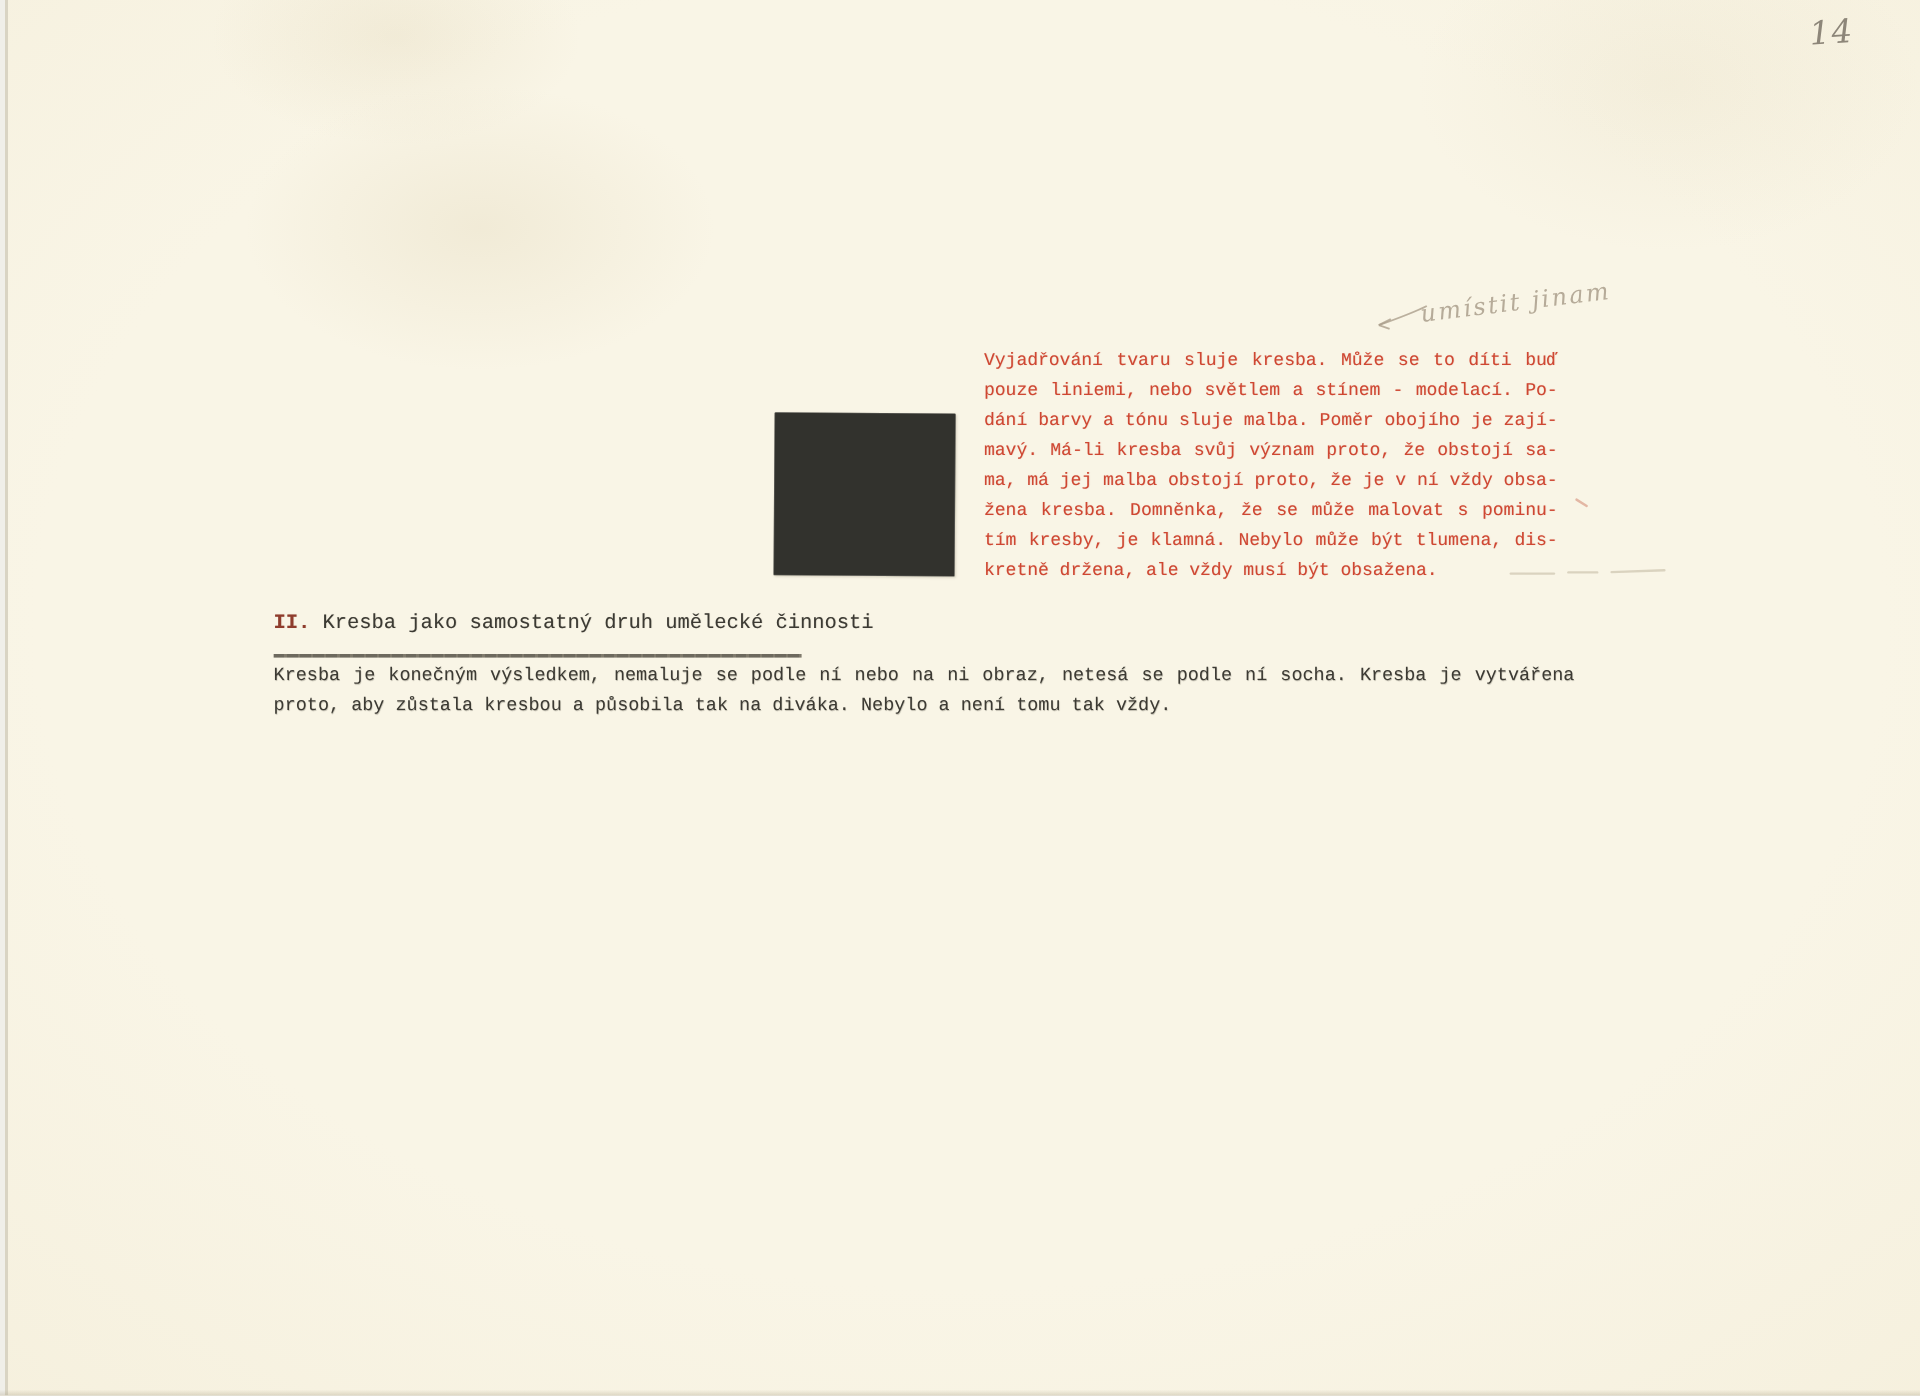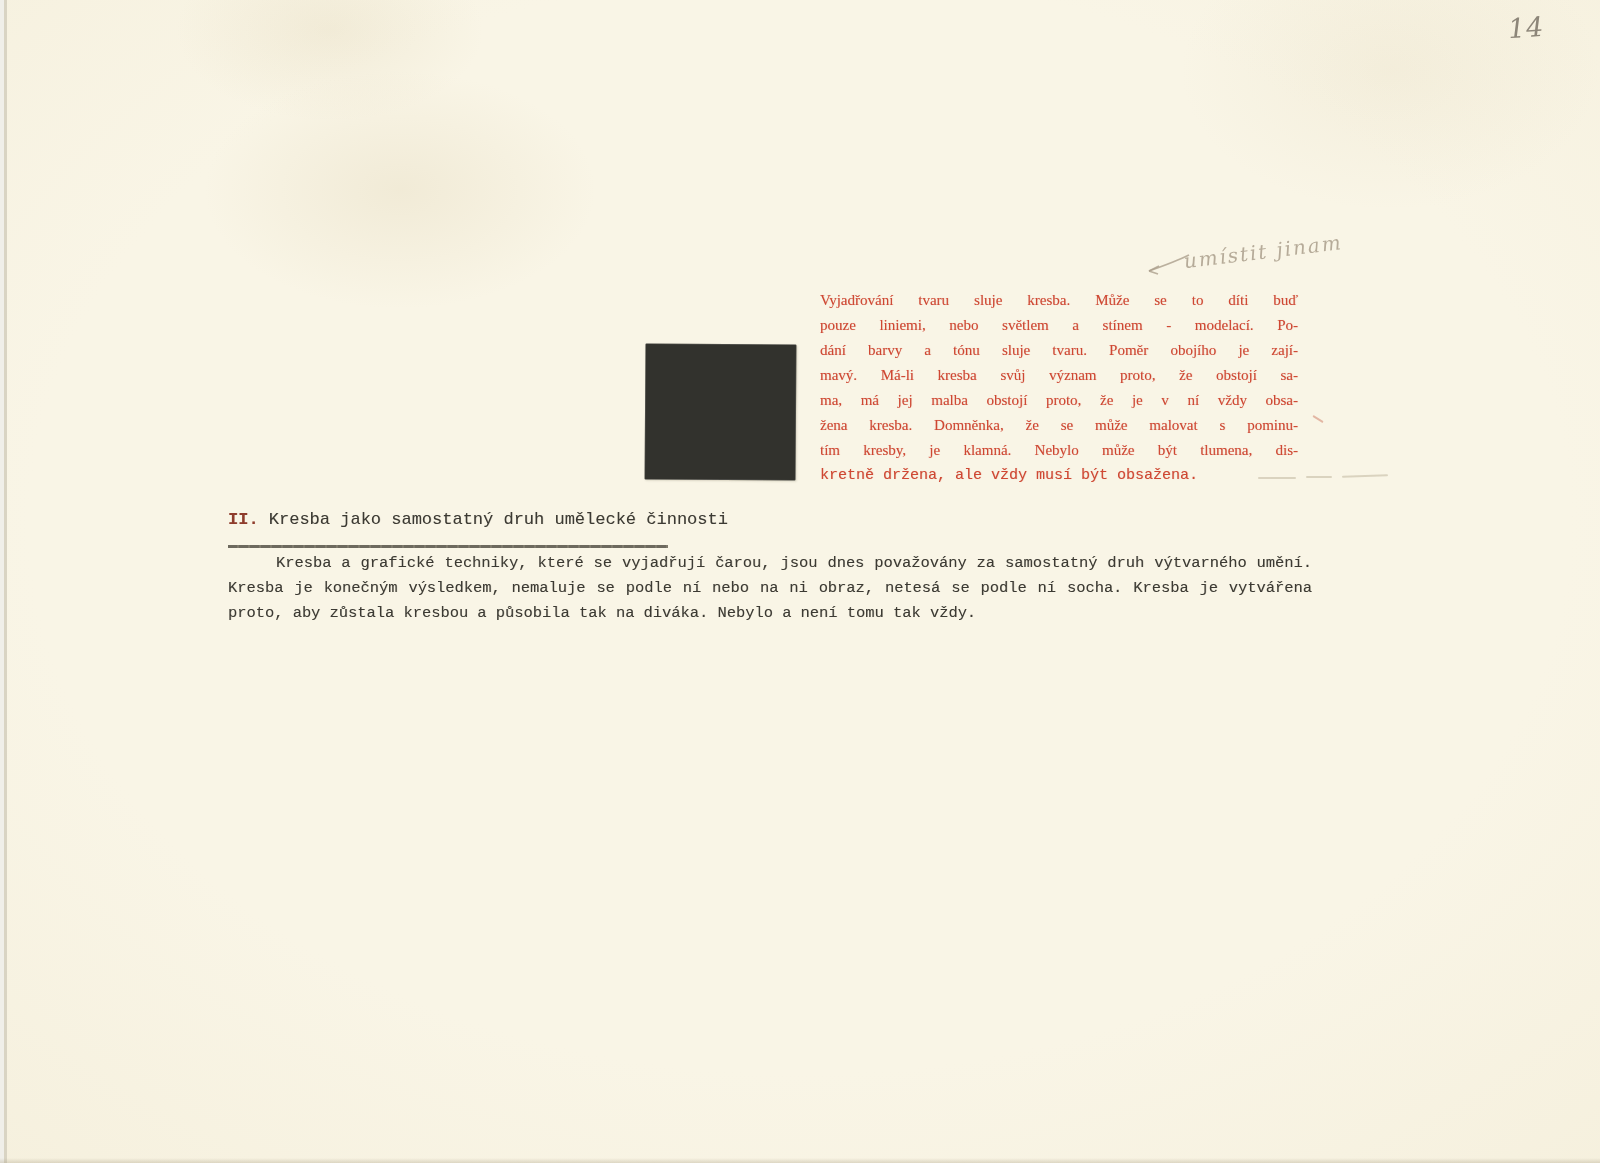--- a/index.html
+++ b/index.html
@@ -45,21 +45,21 @@
   .annotation-arrow { position:absolute; left:1143px; top:252px; }
 
   .swatch {
     position:absolute; left:645px; top:344px; width:151px; height:136px;
     background:#32322d; transform:rotate(.4deg); border-radius:1px;
     box-shadow:0 0 0 .5px rgba(255,255,255,.25) inset, 1px 1px 2px rgba(120,110,85,.25);
   }
 
   .quote { position:absolute; left:820px; top:288px; width:478px;
            font-size:15px; line-height:25px; }
-  .quote .qline.just { text-align:justify; text-align-last:justify;font-family:Liberation Serif, serif; }
+  .quote .qline.just { text-align:justify; text-align-last:justify; }
   .quote .signature { text-align:right; padding-right:12px; margin-top:0; }
 
   .heading { position:absolute; left:228px; top:510px; font-size:17px; white-space:nowrap; }
   .heading .numeral { color:#8f3c2c; font-weight:bold; text-shadow:.4px .4px .6px rgba(120,40,25,.3); }
   .heading-underline {
     position:absolute; left:228px; top:545px; width:440px; height:3px;
     background:repeating-linear-gradient(90deg,#555146 0 9px, #6a6557 9px 11px);
     opacity:.85;
   }
 
@@ -94,39 +94,38 @@
     <path d="M46 3 C 34 9, 20 14, 6 19" fill="none" stroke="#ab9f8c" stroke-width="1.6" opacity="0.8"></path>
     <path d="M6 19 L 16 14 M6 19 L 15 22" fill="none" stroke="#ab9f8c" stroke-width="1.6" opacity="0.8"></path>
   </svg>
   <div class="annotation">umístit jinam</div>
 
   <div class="swatch"></div>
 
   <div class="quote typed-red">
     <div class="qline just">Vyjadřování tvaru sluje kresba. Může se to díti buď</div>
     <div class="qline just">pouze liniemi, nebo světlem a stínem - modelací. Po-</div>
-    <div class="qline just">dání barvy a tónu sluje tvaru. Poměr obojího je zají-</div>
+    <div class="qline just">dání barvy a tónu sluje malba. Poměr obojího je zají-</div>
     <div class="qline just">mavý. Má-li kresba svůj význam proto, že obstojí sa-</div>
     <div class="qline just">ma, má jej malba obstojí proto, že je v ní vždy obsa-</div>
     <div class="qline just">žena kresba. Domněnka, že se může malovat s pominu-</div>
     <div class="qline just">tím kresby, je klamná. Nebylo může být tlumena, dis-</div>
     <div class="qline">kretně držena, ale vždy musí být obsažena.</div>
   </div>
 
   <div class="stray-mark"></div>
   <div class="erased-marks">
       <i></i>
       <i></i>
       <i></i>
     </div>
 
   <div class="heading typed">
     <span class="numeral">II.</span><span> Kresba jako samostatný druh umělecké činnosti</span>
   </div>
   <div class="heading-underline"></div>
 
   <div class="body-par typed">
-    <div class="bline just indent">Kresba a grafické techniky, které se vyjadřují čarou, jsou dnes považovány za samostatný druh výtvarného umění.</div>
     <div class="bline just">Kresba je konečným výsledkem, nemaluje se podle ní nebo na ni obraz, netesá se podle ní socha. Kresba je vytvářena</div>
     <div class="bline">proto, aby zůstala kresbou a působila tak na diváka. Nebylo a není tomu tak vždy.</div>
   </div>
 
 </div>
 
 </body></html>

